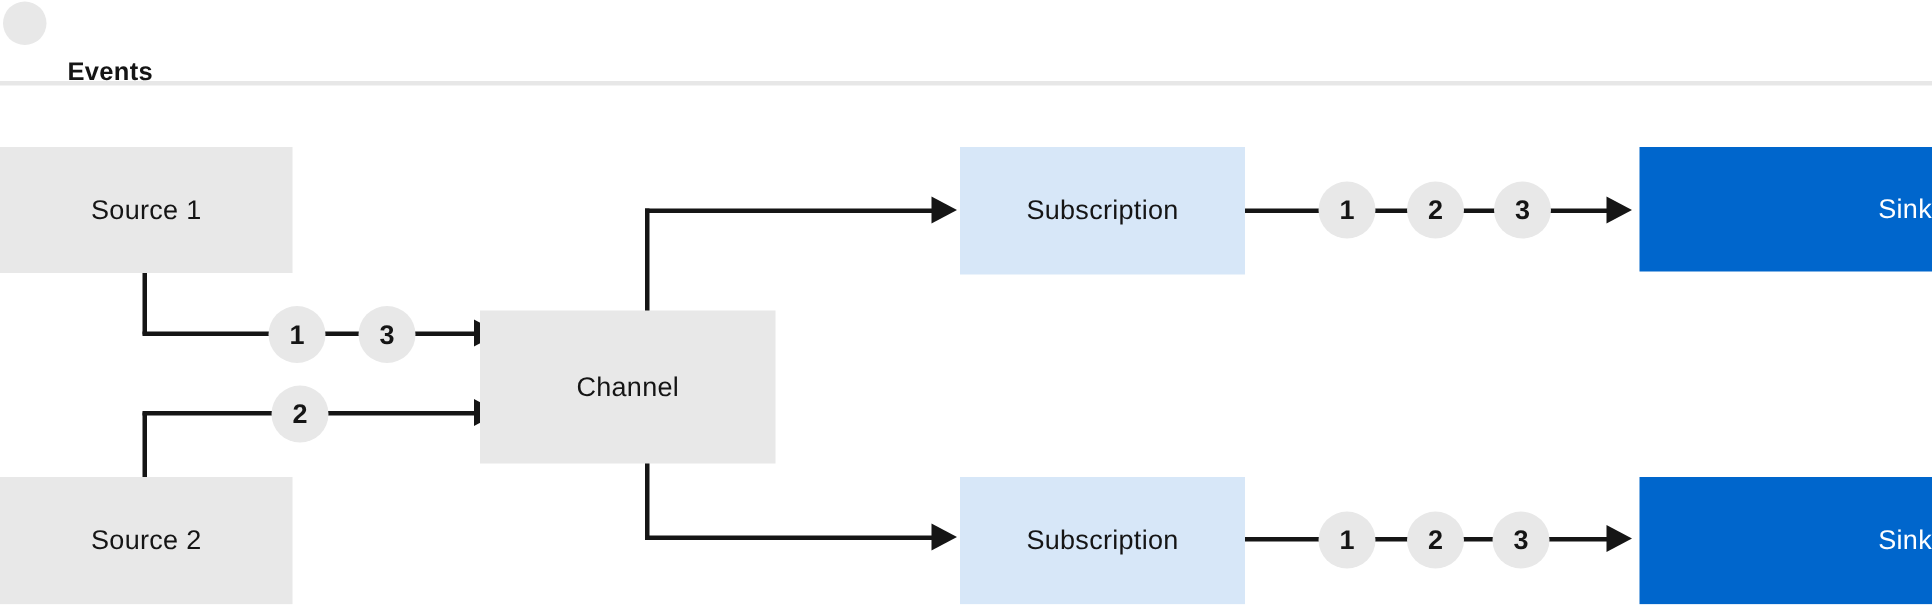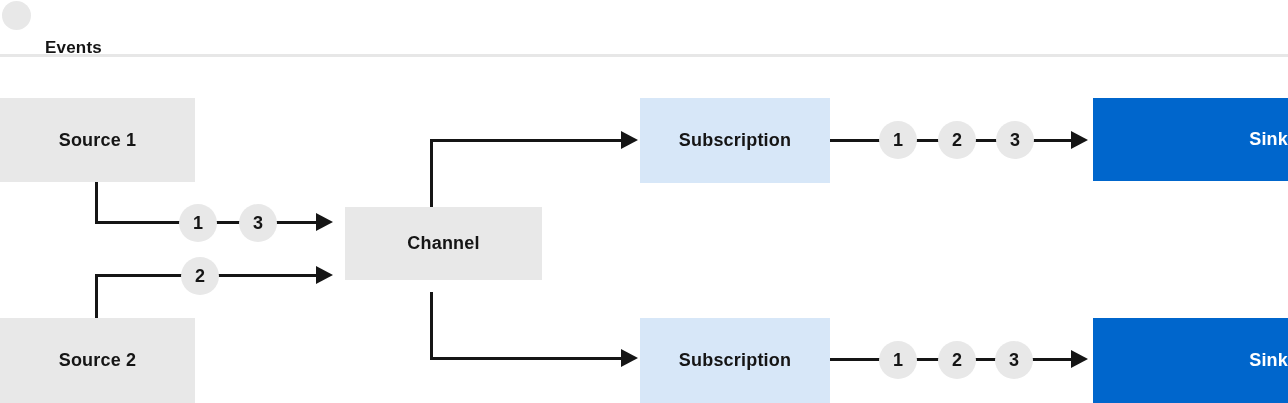--- a/index.html
+++ b/index.html
@@ -34,21 +34,20 @@
   .divider{
     position:absolute;left:0;top:54px;width:1288px;height:3px;
     background:var(--divider);
   }
   
   .node{
     position:absolute;
     display:flex;align-items:center;justify-content:center;
     font-size:18px;color:var(--text-dark);
     letter-spacing:.2px;
-    font-weight:bold;
   }
   .node.gray{background:var(--node-gray);}
   .node.lightblue{background:var(--subscription-blue);text-align:center;}
   .node.blue{background:var(--sink-blue);color:var(--text-light);justify-content:flex-end;}
   
   .line{position:absolute;background:var(--line);}
   
   .arrow{
     position:absolute;width:0;height:0;
     border-top:9px solid transparent;
@@ -93,21 +92,21 @@
 
   <div class="line" style="left:830px;top:358px;width:242px;height:3px"></div>
   <div class="arrow" style="left:1071px;top:350px"></div>
 
   <div class="node gray" style="left:0;top:98px;width:195px;height:84px">
     <span>Source 1</span>
   </div>
   <div class="node gray" style="left:0;top:318px;width:195px;height:85px">
     <span>Source 2</span>
   </div>
-  <div class="node gray" style="left:345px;top:207px;width:197px;height:73px">
+  <div class="node gray" style="left:320px;top:207px;width:197px;height:102px">
     <span>Channel</span>
   </div>
   <div class="node lightblue" style="left:640px;top:98px;width:190px;height:85px">
     <span>Subscription</span>
   </div>
   <div class="node lightblue" style="left:640px;top:318px;width:190px;height:85px">
     <span>Subscription</span>
   </div>
   <div class="node blue" style="left:1093px;top:98px;width:195px;height:83px">
     <span>Sink</span>

